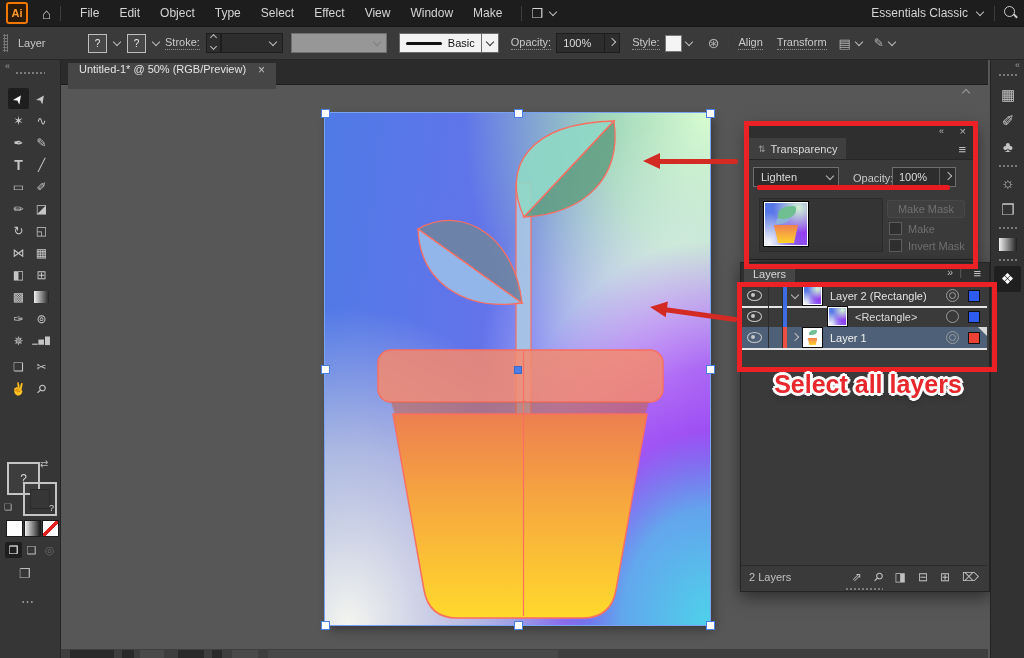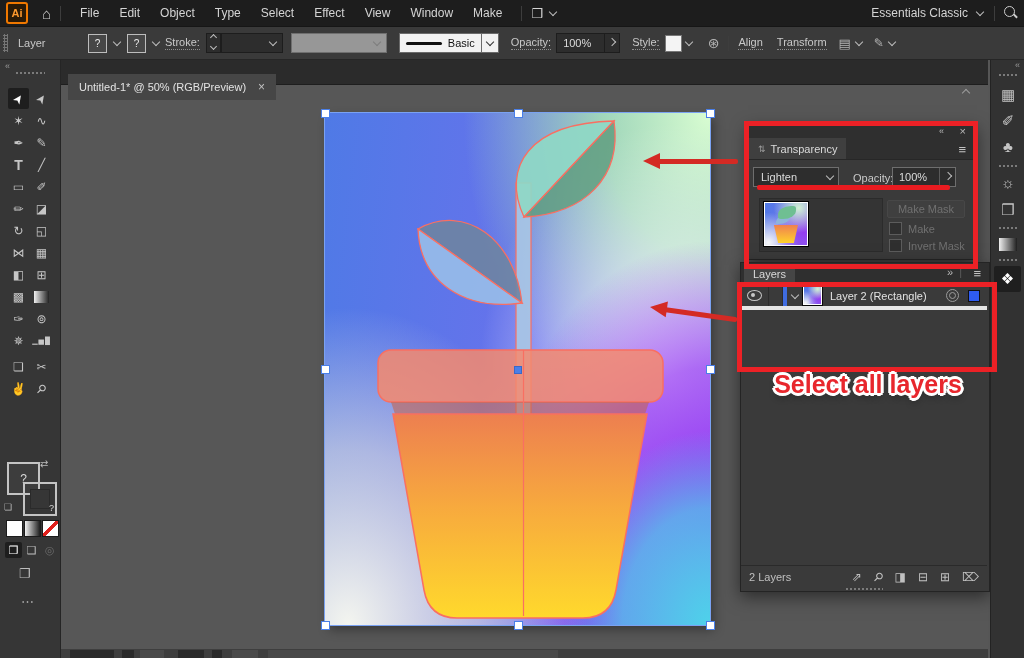--- a/index.html
+++ b/index.html
@@ -64,22 +64,22 @@
   .proxy-stroke{position:absolute;left:23px;top:424px;width:28px;height:28px;border:2px solid #c4c4c4;
                 display:flex;align-items:flex-end;justify-content:flex-end;color:#d8d8d8;font-size:9px;padding:1px}
   .proxy-stroke::before{content:"";position:absolute;left:5px;top:5px;right:5px;bottom:5px;background:#363636;border:1px solid #2a2a2a}
   .mode-cell{position:absolute;width:17px;height:16px;display:flex;align-items:center;justify-content:center;
              color:#bdbdbd;font-size:11px}
   .mode-cell.active{background:#1e1e1e;border-radius:2px;color:#fff}
 
   
   .tabbar{position:absolute;left:60px;top:58px;width:928px;height:26px;background:#2b2b2b;
           border-bottom:1px solid #1e1e1e;z-index:8}
-  .doc-tab{position:absolute;left:8px;top:16px;height:26px;background:#464646;color:#e3e3e3;
-           font-size:11px;display:flex;align-items:center;padding:0 11px;gap:12px}
+  .doc-tab{position:absolute;left:8px;top:5px;height:26px;background:#464646;color:#e3e3e3;
+           font-size:11px;display:flex;padding:0 11px;gap:12px}
   .doc-tab .x{color:#c2c2c2;font-size:12px}
   .canvas{position:absolute;left:60px;top:84px;width:928px;height:566px;background:#575757;z-index:1}
 
   
   .artboard{position:absolute;left:325px;top:113px;width:385px;height:512px;outline:1px solid #7aa2f2;
             box-shadow:4px 5px 10px rgba(0,0,0,.35);z-index:2}
   .handle{position:absolute;width:7px;height:7px;background:#fff;border:1px solid #4a7fe8;z-index:6}
   .handle.c{width:6px;height:6px;background:#4a7fe8;border:1px solid #3a68c8}
   .scrollup{position:absolute;left:961px;top:88px;z-index:3}
   .scrollup .chev{border-color:#9d9d9d}
@@ -104,21 +104,21 @@
          padding:0 9px;gap:5px}
   .menu-ic{color:#c2c2c2;font-size:13px}
   .eye{position:relative;width:13px;height:9px;border:1px solid #c6c6c6;border-radius:50%}
   .eye::after{content:"";position:absolute;left:3px;top:1.5px;width:4px;height:4px;border-radius:50%;background:#c6c6c6}
   .target{position:relative;width:11px;height:11px;border:1px solid #9b9b9b;border-radius:50%;
           display:flex;align-items:center;justify-content:center}
   .target.dbl::after{content:"";width:5px;height:5px;border:1px solid #9b9b9b;border-radius:50%}
   .lr-swatch{width:10px;height:10px;border:1px solid #101010}
   .cb{width:11px;height:11px;border:1px solid #5c5c5c;background:#2f2f2f}
   .disab{color:#707070}
-  .lrow{position:absolute;left:0;width:246px;height:21px;display:flex;align-items:center;border-bottom:4px solid #e5e5e5}
+  .lrow{position:absolute;left:0;width:246px;height:21px;display:flex;align-items:center;border-bottom:2px solid #e5e5e5}
   .lrow .eyecell{width:27px;height:21px;display:flex;align-items:center;justify-content:center;border-right:1px solid #2c2c2c}
   .lrow .spacer{width:13px;height:21px;border-right:1px solid #2c2c2c}
   .cbar{width:4px;height:21px}
   .thumbbox{width:21px;height:21px;background:#fff;border:1px solid #0a0a0a;padding:1px;box-sizing:border-box}
   .thumb-in{width:100%;height:100%}
   .seltri{position:absolute;right:0;top:0;width:0;height:0;border-top:9px solid #d9d9d9;border-left:9px solid transparent}
 
   
   .t-grad{background:
     radial-gradient(circle at 80% 12%, rgba(215,250,210,.95), rgba(215,250,210,0) 50%),
@@ -460,21 +460,52 @@
           <span class="chev"></span>
         </div>
       <div class="thumbbox">
           <div class="thumb-in t-grad"></div>
         </div>
       <div style="margin-left:7px;flex:1;color:#e2e2e2">Layer 2 (Rectangle)</div>
       <div class="target dbl"></div>
       <div class="lr-swatch" style="margin:0 7px 0 9px;background:#2e5bef"></div>
     </div>
 
-
+    <div class="lrow" style="top:43px">
+      <div class="eyecell">
+          <span class="eye"></span>
+        </div>
+      <div class="spacer"></div>
+      <div class="cbar" style="background:#3f6ce0"></div>
+      <div style="width:40px"></div>
+      <div class="thumbbox">
+          <div class="thumb-in t-grad"></div>
+        </div>
+      <div style="margin-left:7px;flex:1;color:#dcdcdc">&lt;Rectangle&gt;</div>
+      <div class="target"></div>
+      <div class="lr-swatch" style="margin:0 7px 0 9px;background:#2e5bef"></div>
+    </div>
+
+    <div class="lrow" style="top:64px;background:#4d6077">
+      <div class="eyecell">
+          <span class="eye"></span>
+        </div>
+      <div class="spacer"></div>
+      <div class="cbar" style="background:#ee4f45"></div>
+      <div style="width:15px;display:flex;justify-content:center">
+          <span class="chev r"></span>
+        </div>
+      <div class="thumbbox">
+          <div class="thumb-in t-plant plantish"></div>
+        </div>
+      <div style="margin-left:7px;flex:1;color:#f2f2f2">Layer 1</div>
+      <div class="target dbl"></div>
+      <div class="lr-swatch" style="margin:0 7px 0 9px;background:#ee4136"></div>
+      <div class="seltri"></div>
+    </div>
 
     <div class="flex" style="position:absolute;left:0;bottom:4px;width:246px;height:22px;border-top:1px solid #2a2a2a;padding:0 8px;box-sizing:border-box">
       <span style="color:#c0c0c0">2 Layers</span>
       <span style="margin-left:auto;display:flex;gap:12px;font-size:12px;color:#c0c0c0">
         <span>⇗</span>
         <span style="display:inline-block;transform:rotate(45deg)">⚲</span>
         <span>◨</span>
         <span>⊟</span>
         <span>⊞</span>
         <span>⌦</span>

